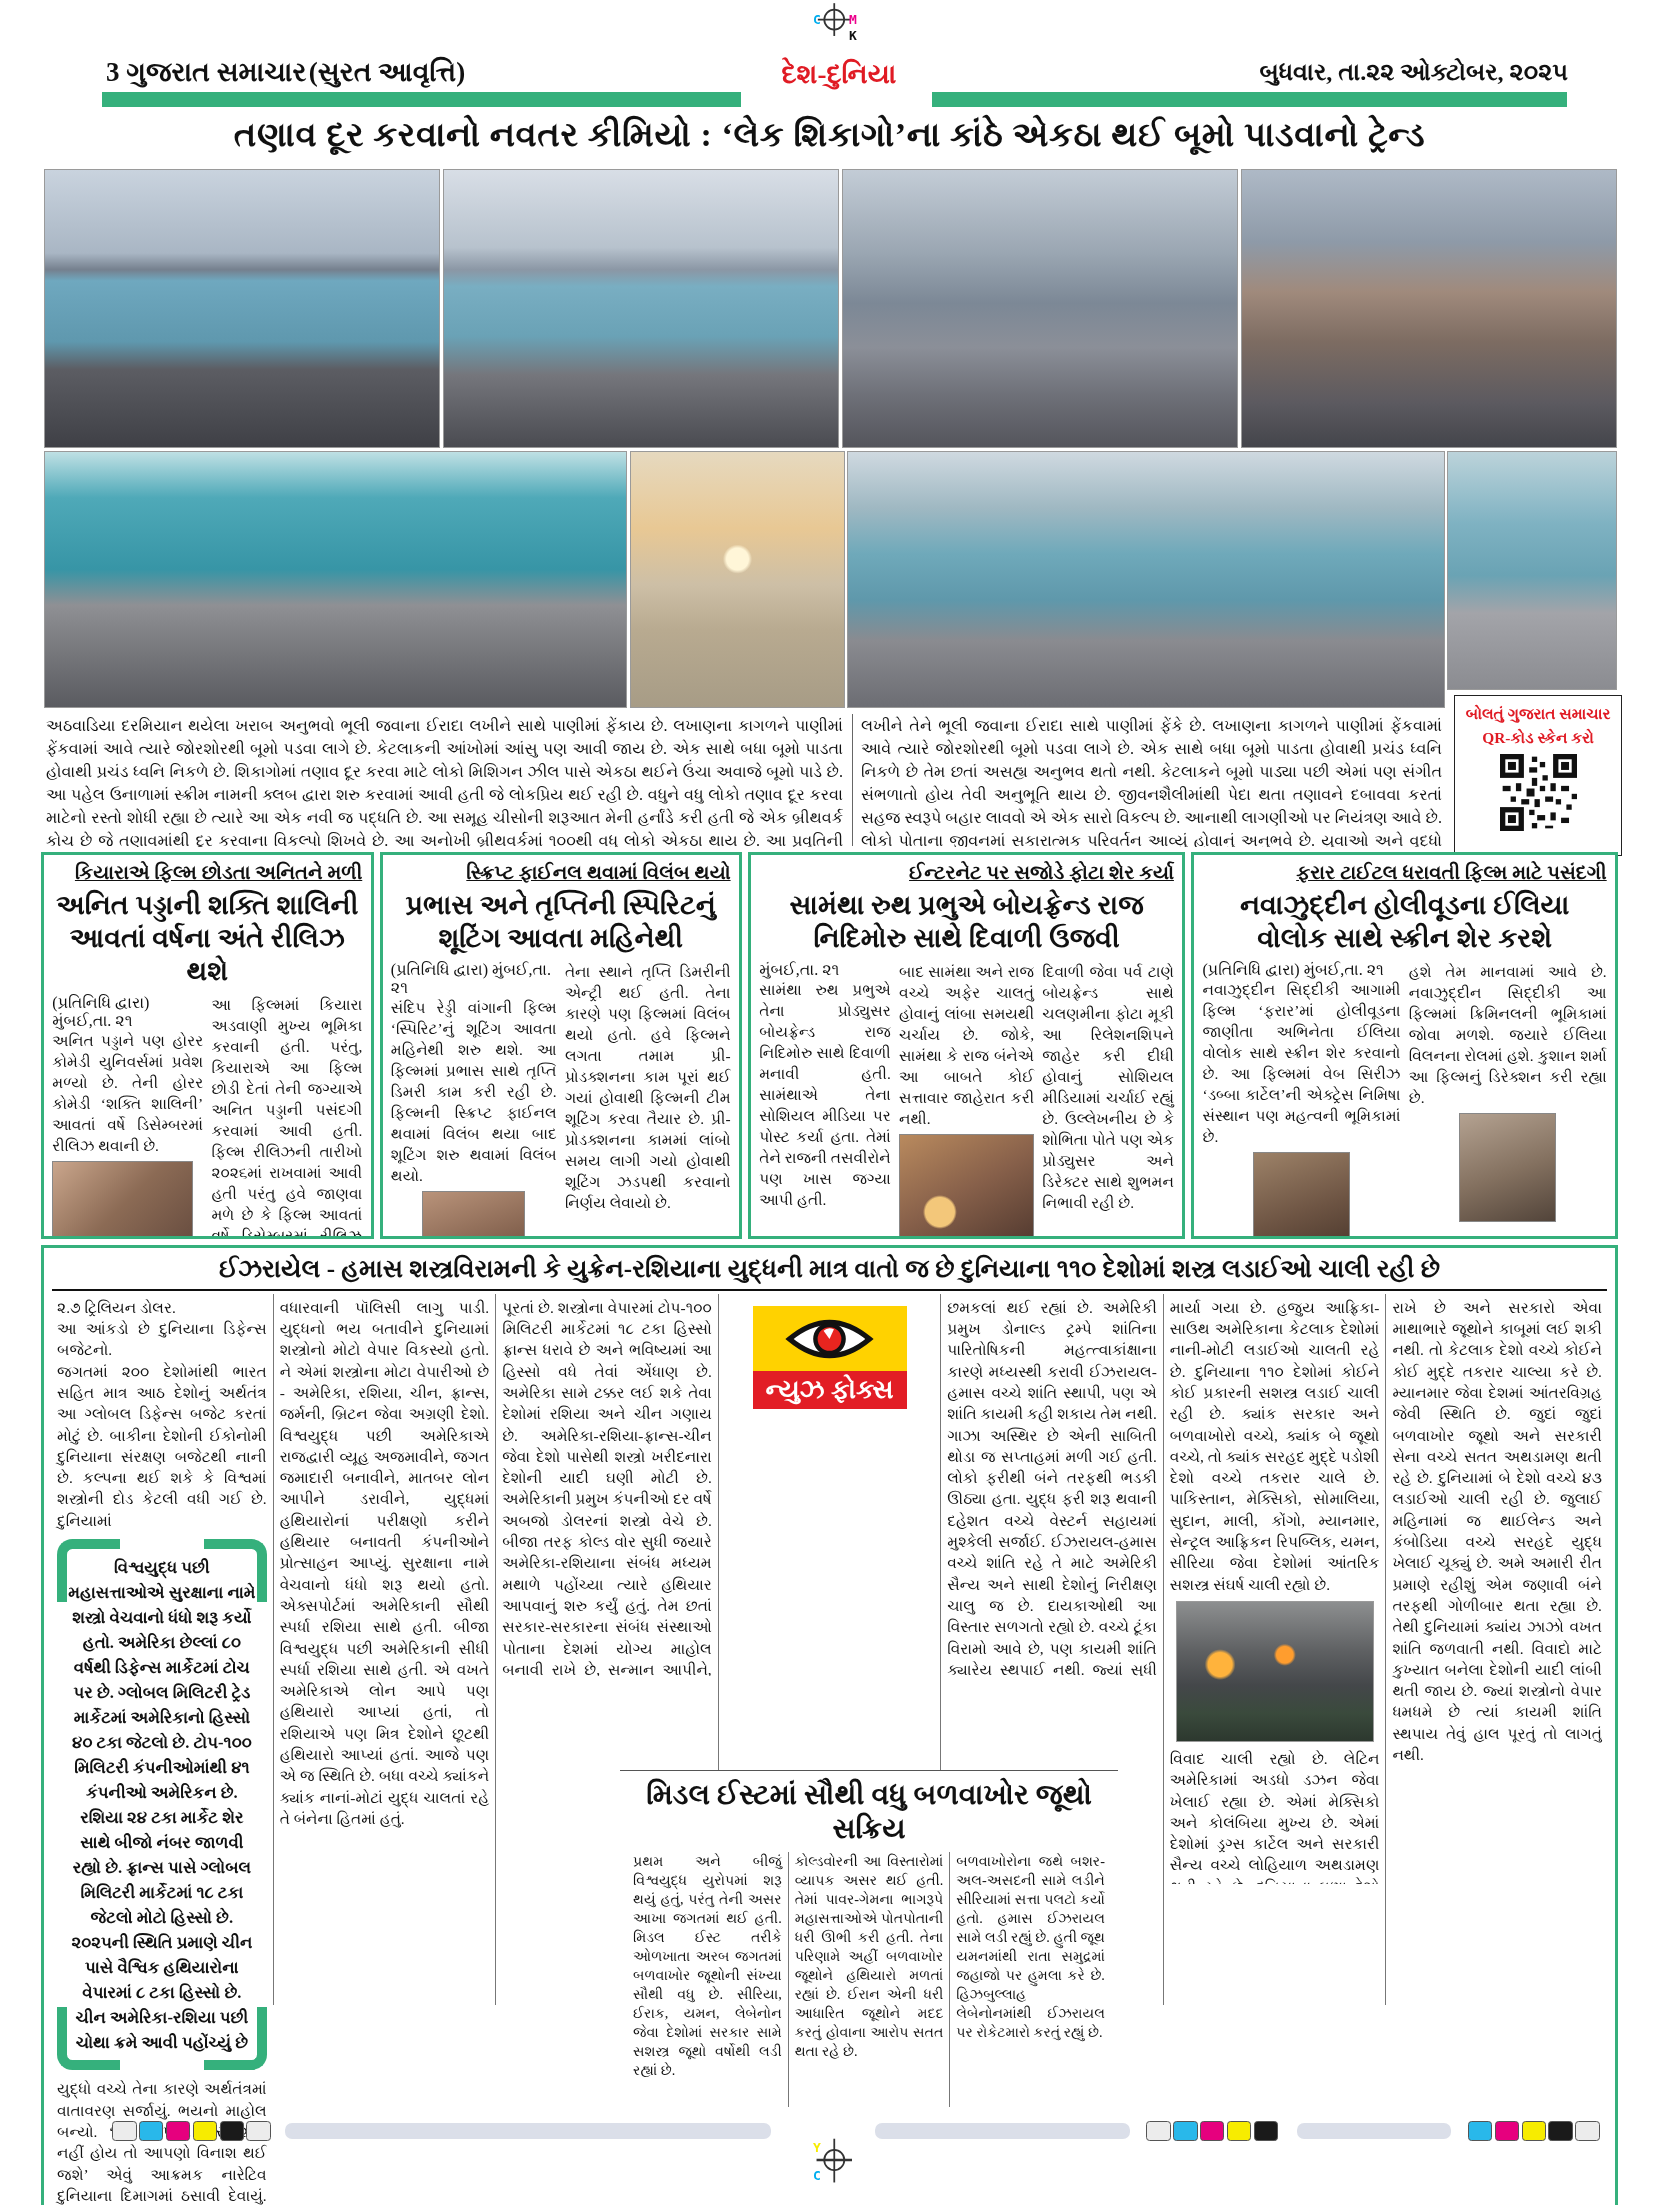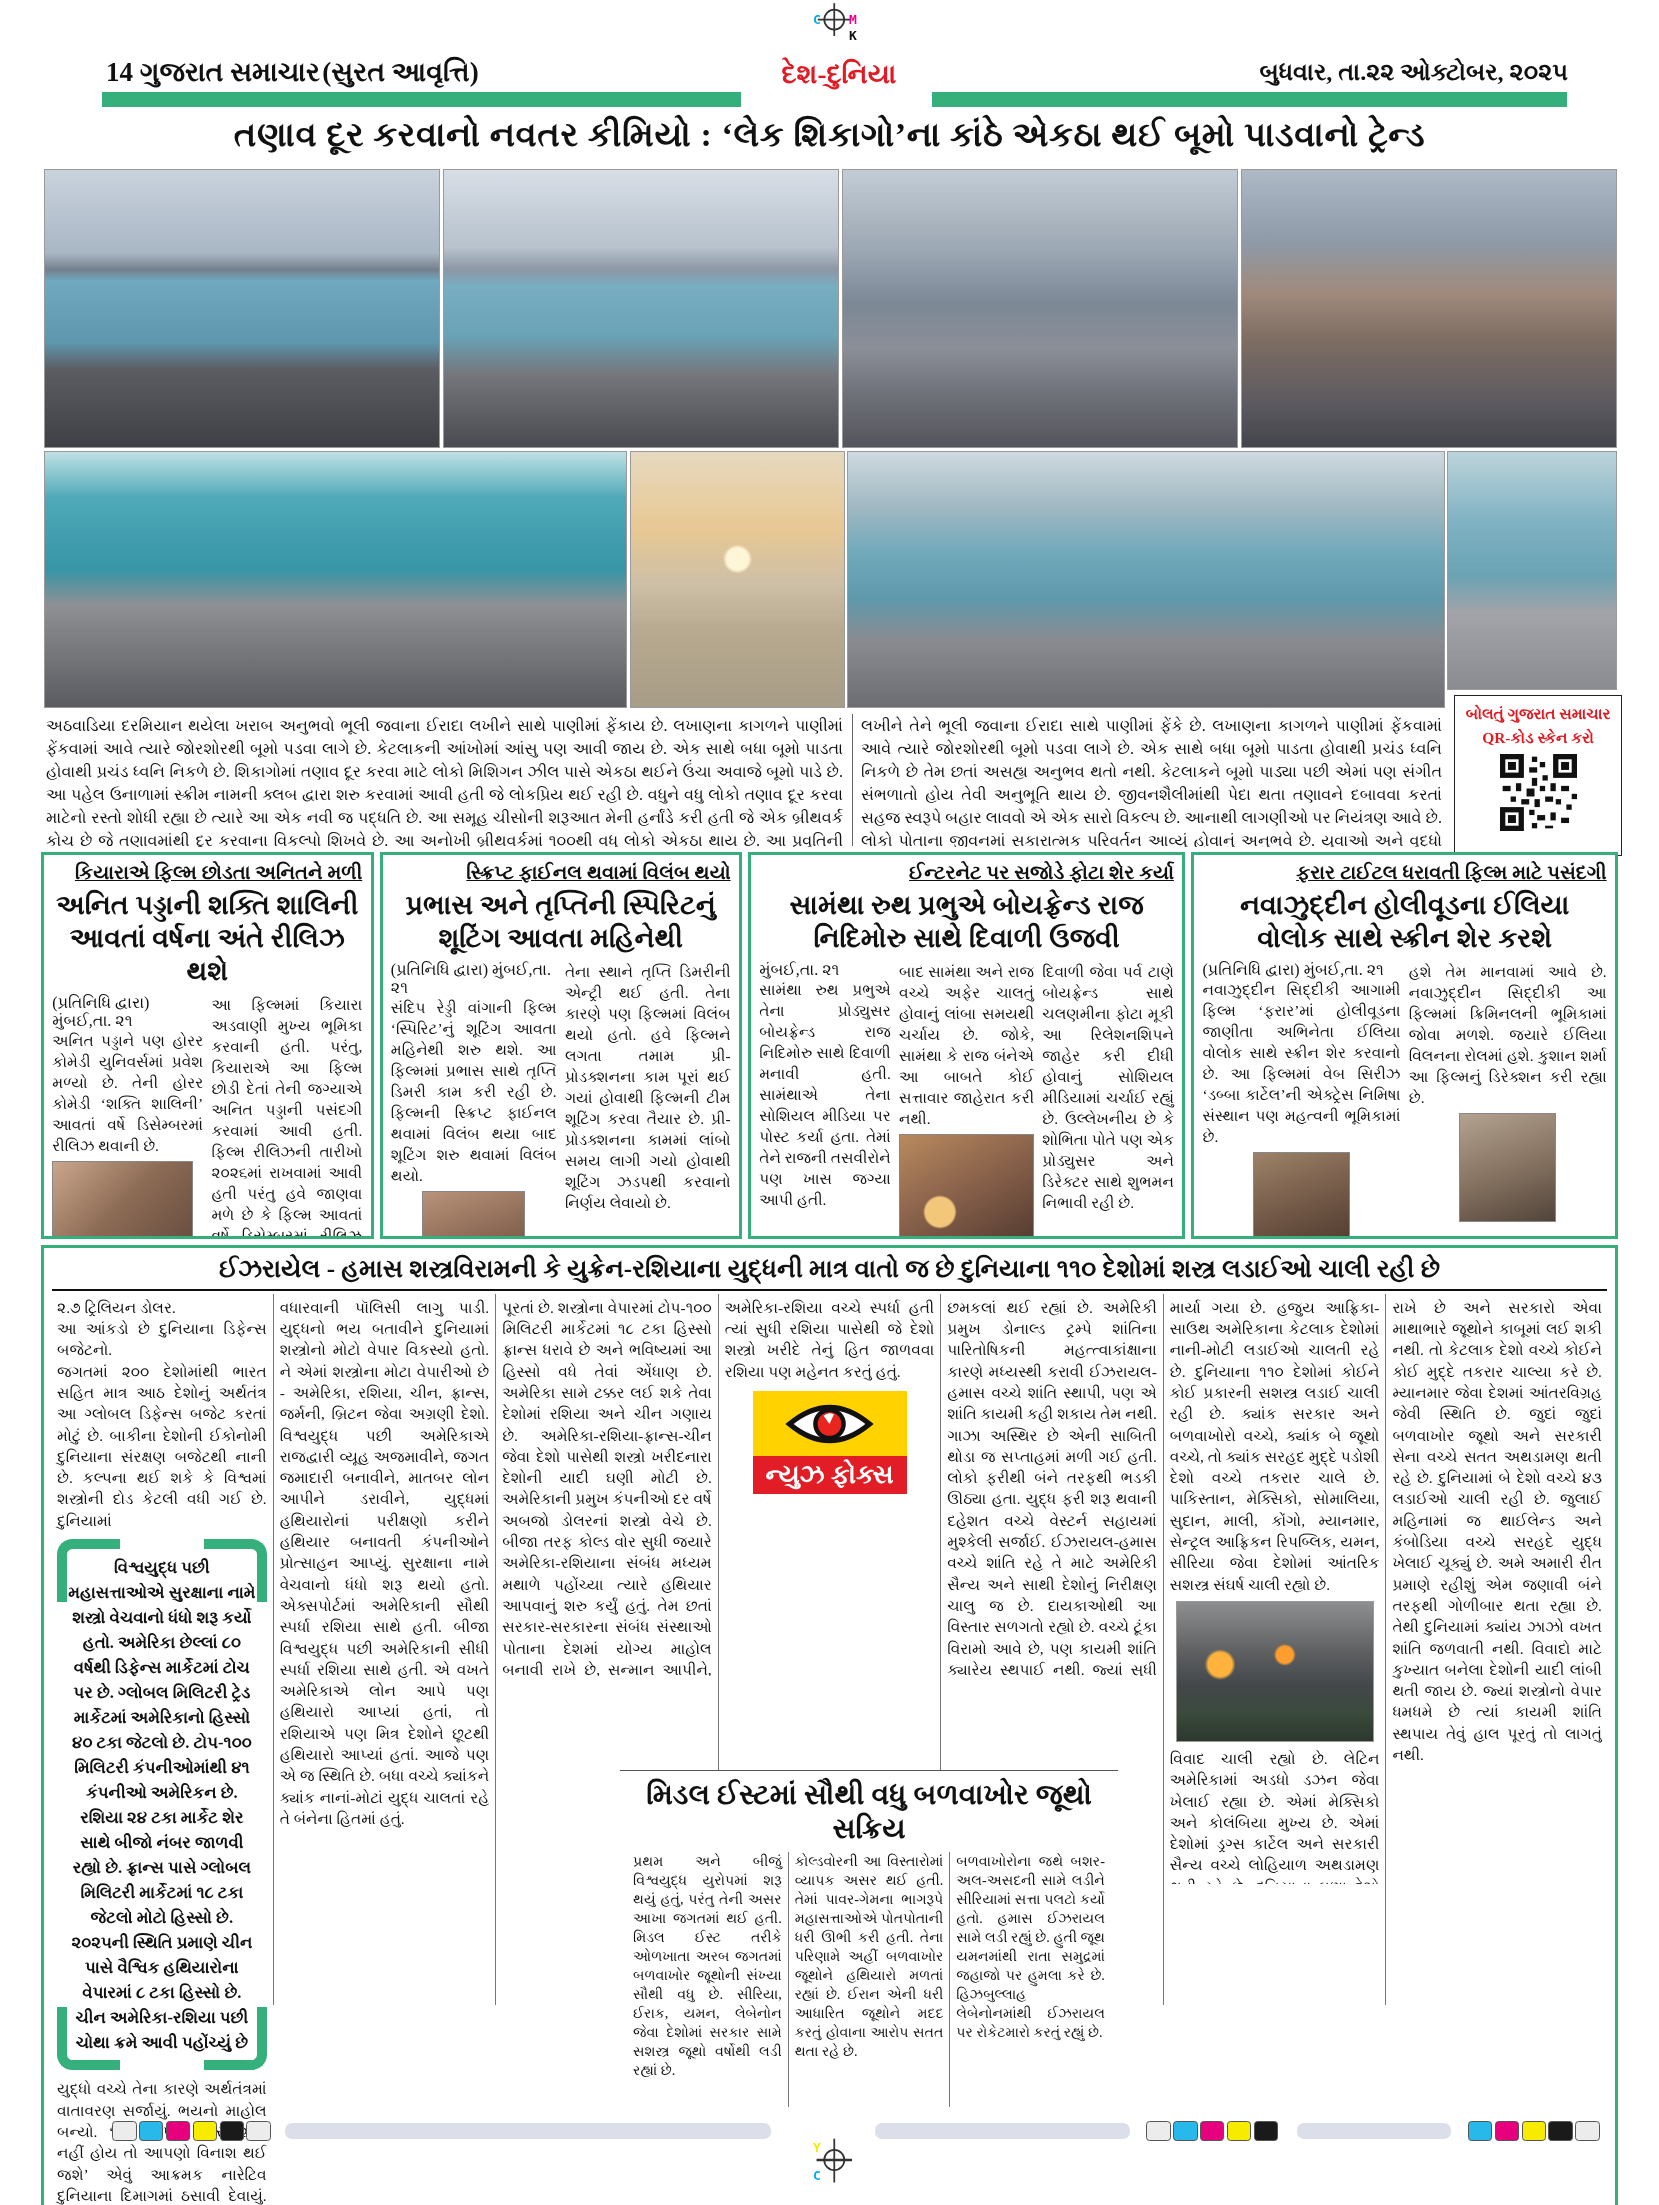--- a/index.html
+++ b/index.html
@@ -68,21 +68,21 @@
     <circle cx="58" cy="30" r="17" fill="none" stroke="#333" stroke-width="3"></circle>
     <line x1="58" y1="2" x2="58" y2="58" stroke="#333" stroke-width="3"></line>
     <line x1="30" y1="30" x2="86" y2="30" stroke="#333" stroke-width="3"></line>
   </svg>
   <span class="regletter abs" style="left:13px;top:9.5px;color:#00aeef;">C</span>
   <span class="regletter abs" style="left:49px;top:9.5px;color:#ec008c;">M</span>
   <span class="regletter abs" style="left:49px;top:26px;color:#111;">K</span>
 </div>
 
 <div class="abs" style="left:106px;top:57px;width:652px;">
-  <span class="edition">14 ગુજરાત સમાચાર</span>
+  <span class="edition">3 ગુજરાત સમાચાર</span>
   <span class="edition" style="font-size:21.3px;"> </span>
   <span class="edition small">(સુરત આવૃત્તિ)</span>
 </div>
 <div class="abs section-label" style="left:744px;top:59px;width:190px;">દેશ-દુનિયા</div>
 <div class="abs date-label" style="left:1008px;top:59px;width:560px;">બુધવાર, તા.૨૨ ઓક્ટોબર, ૨૦૨૫</div>
 <div class="abs green-bar" style="left:102px;top:92px;width:639px;"></div>
 <div class="abs green-bar" style="left:932px;top:92px;width:635px;"></div>
 
 <div class="abs main-headline" style="left:44px;top:116px;width:1571px;">તણાવ દૂર કરવાનો નવતર કીમિયો : ‘લેક શિકાગો’ના કાંઠે એકઠા થઈ બૂમો પાડવાનો ટ્રેન્ડ</div>
 
@@ -238,21 +238,20 @@
 
     <div class="wcol">
       <div>વધારવાની પૉલિસી લાગુ પાડી. યુદ્ધનો ભય બતાવીને દુનિયામાં શસ્ત્રોનો મોટો વેપાર વિકસ્યો હતો. ને એમાં શસ્ત્રોના મોટા વેપારીઓ છે - અમેરિકા, રશિયા, ચીન, ફ્રાન્સ, જર્મની, બ્રિટન જેવા અગ્રણી દેશો. વિશ્વયુદ્ધ પછી અમેરિકાએ રાજદ્વારી વ્યૂહ અજમાવીને, જગત જમાદારી બનાવીને, માતબર લોન આપીને ડરાવીને, યુદ્ધમાં હથિયારોનાં પરીક્ષણો કરીને હથિયાર બનાવતી કંપનીઓને પ્રોત્સાહન આપ્યું. સુરક્ષાના નામે વેચવાનો ધંધો શરૂ થયો હતો. એક્સપોર્ટમાં અમેરિકાની સૌથી સ્પર્ધા રશિયા સાથે હતી. બીજા વિશ્વયુદ્ધ પછી અમેરિકાની સીધી સ્પર્ધા રશિયા સાથે હતી. એ વખતે અમેરિકાએ લોન આપે પણ હથિયારો આપ્યાં હતાં, તો રશિયાએ પણ મિત્ર દેશોને છૂટથી હથિયારો આપ્યાં હતાં. આજે પણ એ જ સ્થિતિ છે. બધા વચ્ચે ક્યાંકને ક્યાંક નાનાં-મોટાં યુદ્ધ ચાલતાં રહે તે બંનેના હિતમાં હતું.</div>
     </div>
 
     <div class="wcol clip" style="max-height:717px;">
       <div class="clip" style="max-height:379px;">પૂરતાં છે. શસ્ત્રોના વેપારમાં ટોપ-૧૦૦ મિલિટરી માર્કેટમાં ૧૮ ટકા હિસ્સો ફ્રાન્સ ધરાવે છે અને ભવિષ્યમાં આ હિસ્સો વધે તેવાં એંધાણ છે. અમેરિકા સામે ટક્કર લઈ શકે તેવા દેશોમાં રશિયા અને ચીન ગણાય છે. અમેરિકા-રશિયા-ફ્રાન્સ-ચીન જેવા દેશો પાસેથી શસ્ત્રો ખરીદનારા દેશોની યાદી ઘણી મોટી છે. અમેરિકાની પ્રમુખ કંપનીઓ દર વર્ષે અબજો ડોલરનાં શસ્ત્રો વેચે છે. બીજા તરફ કોલ્ડ વોર સુધી જયારે અમેરિકા-રશિયાના સંબંધ મધ્યમ મથાળે પહોંચ્યા ત્યારે હથિયાર આપવાનું શરુ કર્યું હતું. તેમ છતાં સરકાર-સરકારના સંબંધ સંસ્થાઓ પોતાના દેશમાં યોગ્ય માહોલ બનાવી રાખે છે, સન્માન આપીને, વગેરે આપીને આ અમેરિકાએ આપખુદ અને ડિક્ટેટર ટેન્ડન્સીવાળા રશિયાથી આગળ નીકળી જવા સતત મહેનત કરી છે.</div>
     </div>
 
     <div class="wcol">
-      <div class="clip" style="max-height:225px;">અમેરિકા-રશિયા વચ્ચે સ્પર્ધા હતી ત્યાં સુધી રશિયા પાસેથી જે દેશો શસ્ત્રો ખરીદે તેનું હિત જાળવવા રશિયા પણ મહેનત કરતું હતું.</div>
       <div class="nf-badge">
         <div class="nf-top">
           <svg width="89" height="52" viewBox="0 0 120 70">
             <path d="M6 35 Q60 -10 114 35 Q60 80 6 35 Z" fill="#ffffff" stroke="#111" stroke-width="7"></path>
             <circle cx="60" cy="35" r="19" fill="#e8251f" stroke="#111" stroke-width="6"></circle>
             <path d="M52 24 A12 12 0 0 1 66 22 L60 35 Z" fill="#ffffff"></path>
           </svg>
         </div>
         <div class="nf-band">ન્યુઝ ફોક્સ</div>
       </div>

